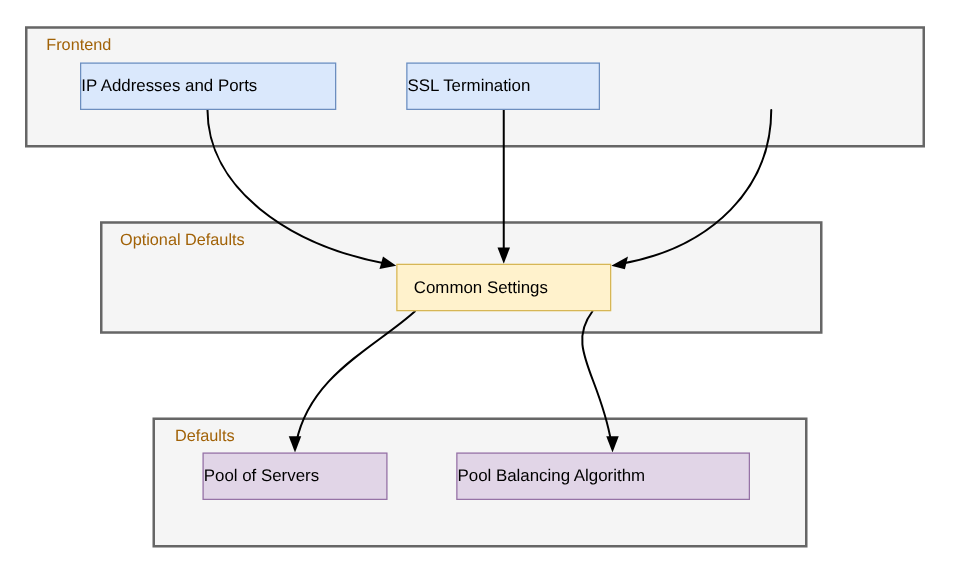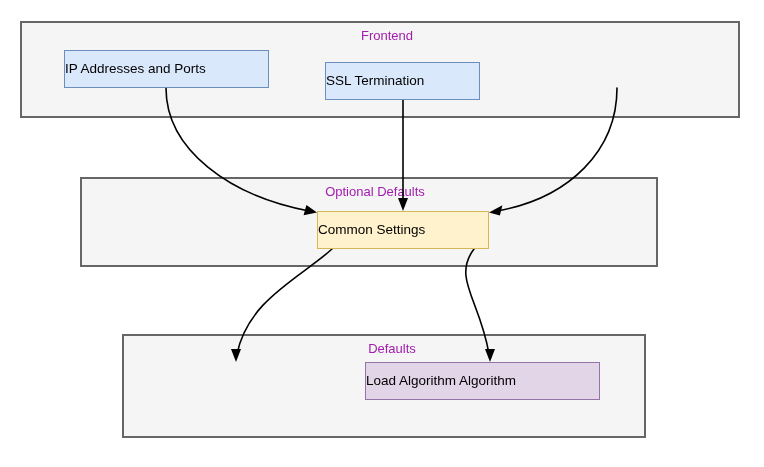--- a/index.html
+++ b/index.html
@@ -24,23 +24,23 @@
     position: absolute;
     background: #f5f5f5;
     border: 2px solid #666666;
     box-sizing: border-box;
   }
   .group-label {
     position: absolute;
     top: 5px;
     left: 0;
     right: 16px;
-    text-align: center;
+    text-align: left;
     font-size: 13px;
-    color: #a21caf;
+    color: #a16207;
     line-height: 16px;
     white-space: nowrap;
     pointer-events: none;
   }
   #group-frontend  { left: 20px;  top: 21px;  width: 720px; height: 97px; }
   #group-optional  { left: 80px;  top: 177px; width: 578px; height: 90px; }
   #group-backend   { left: 122px; top: 334px; width: 524px; height: 104px; }
 
   
   #group-frontend  .group-label { transform: translateX(15px); }
@@ -54,25 +54,25 @@
     display: flex;
     align-items: center;
     justify-content: flex-start;
     font-size: 13.5px;
     color: #000000;
     line-height: 16px;
     white-space: nowrap;
     z-index: 3;
   }
   .node-blue   { background: #dae8fc; border: 1.6px solid #6c8ebf; }
-  .node-yellow { background: #fff2cc; border: 1.6px solid #d6b656; }
+  .node-yellow { background: #fff2cc; border: 1.6px solid #d6b656; padding-left: 13px; }
   .node-purple { background: #e1d5e7; border: 1.6px solid #9673a6; }
 
   #node-ip-addresses    { left: 64px;  top: 50px;  width: 205px; height: 38px; }
-  #node-ssl-termination { left: 325px; top: 50px;  width: 155px; height: 38px; margin-top: 12px; }
+  #node-ssl-termination { left: 325px; top: 50px;  width: 155px; height: 38px; }
   #node-acls-routing    { left: 539px; top: 50px;  width: 155px; height: 38px; }
   #node-common-settings { left: 317px; top: 211px; width: 172px; height: 38px; }
   #node-pool-servers    { left: 162px; top: 362px; width: 148px; height: 38px; }
   #node-load-balancing  { left: 365px; top: 362px; width: 235px; height: 38px; }
 
   
   #connector-layer {
     position: absolute;
     left: 0;
     top: 0;
@@ -141,18 +141,21 @@
   </div>
 
   <div class="node node-yellow" id="node-common-settings">
     <span>Common Settings</span>
   </div>
 
   <div class="group-box" id="group-backend">
     <div class="group-label">Defaults</div>
   </div>
 
+  <div class="node node-purple" id="node-pool-servers">
+    <span>Pool of Servers</span>
+  </div>
 
   <div class="node node-purple" id="node-load-balancing">
-    <span>Load Algorithm Algorithm</span>
+    <span>Pool Balancing Algorithm</span>
   </div>
 
 </div>
 
 </body></html>

